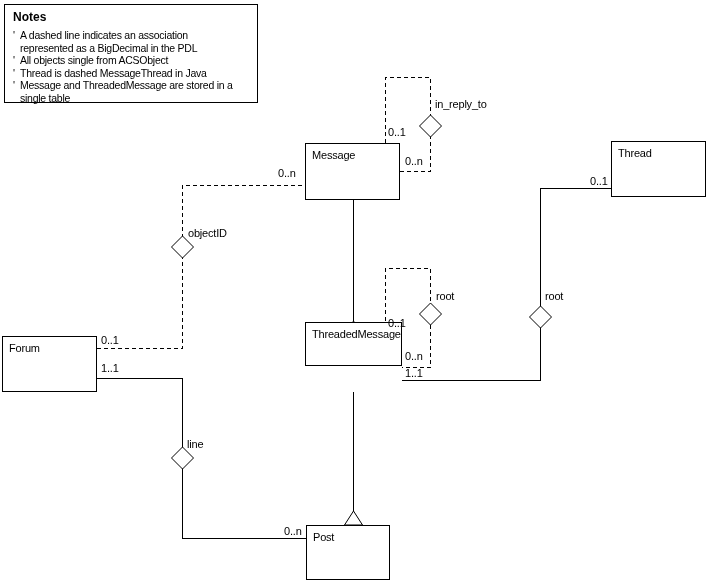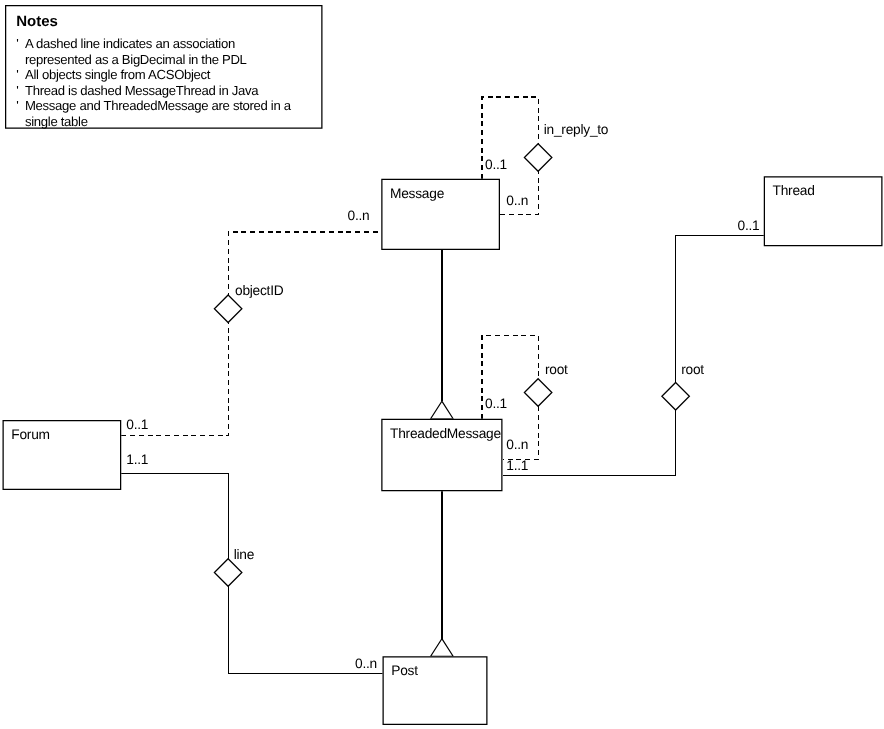--- a/index.html
+++ b/index.html
@@ -77,21 +77,21 @@
   </div>
 
   <div class="class-box" style="left:305px; top:143px; width:95px; height:57px">
     <span class="class-label">Message</span>
   </div>
 
   <div class="class-box" style="left:611px; top:141px; width:95px; height:56px">
     <span class="class-label">Thread</span>
   </div>
 
-  <div class="class-box" style="left:305px; top:335px; width:97px; height:58px">
+  <div class="class-box" style="left:305px; top:322px; width:97px; height:44px">
     <span class="class-label">ThreadedMessage</span>
   </div>
 
   <div class="class-box" style="left:2px; top:336px; width:95px; height:56px">
     <span class="class-label">Forum</span>
   </div>
 
   <div class="class-box" style="left:306px; top:525px; width:84px; height:55px">
     <span class="class-label">Post</span>
   </div>

